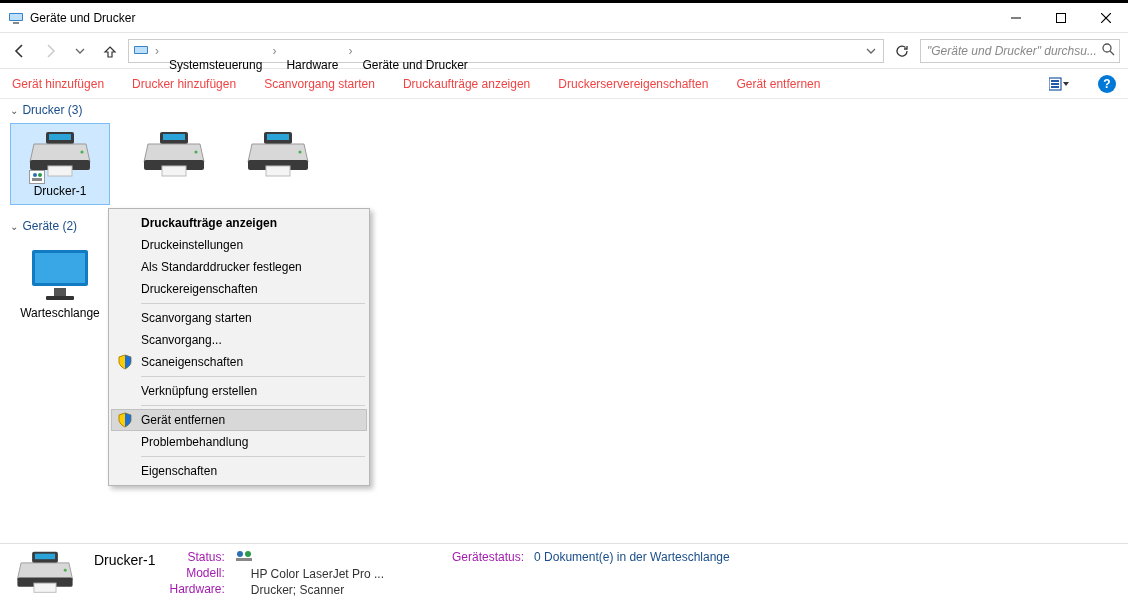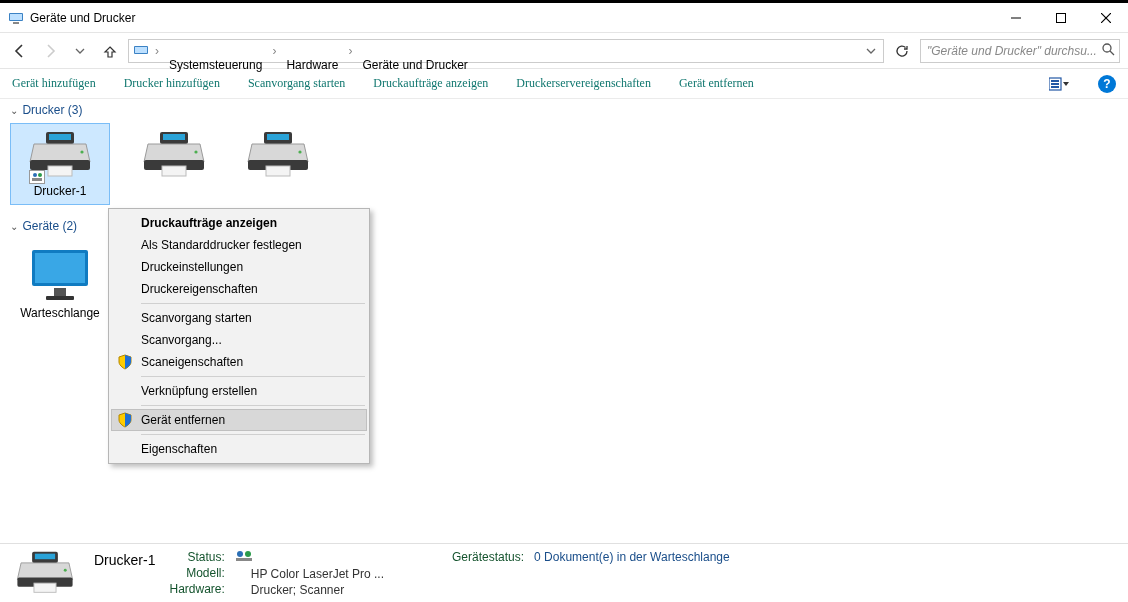--- a/index.html
+++ b/index.html
@@ -83,21 +83,21 @@
 
   
   .toolbar {
     height: 30px;
     display: flex; align-items: center;
     padding: 0 12px;
     gap: 28px;
     border-bottom: 1px solid #ebebeb;
     background: #fff;
   }
-  .toolbtn { color: #0f766e; font-family: Liberation Serif, serif; }
+  .toolbtn { color: #ef4444; }
   .toolbar .spacer { flex: 1; }
   .toolicon {
     width: 22px; height: 22px;
     display:flex;align-items:center;justify-content:center;
   }
   .helpicon {
     width:18px;height:18px;border-radius:50%;
     background:#0078d7;color:#fff;font-weight:bold;
     display:flex;align-items:center;justify-content:center;
     font-size:12px;
@@ -179,21 +179,21 @@
     border-top:1px solid #e0e0e0;
     background:#fff;
     display:flex;
     padding:6px 10px;
     gap:14px;
   }
   .details-icon { width:70px; display:flex;align-items:center;justify-content:center;}
   .details-cols { display:flex; gap:10px; align-items:flex-start;}
   .details-name { font-size:14px; padding-top:2px;}
   .dcol { display:flex;flex-direction:column;gap:2px;}
-  .dcol.labels { color:#14532d; text-align:right;}
+  .dcol.labels { color:#a21caf; text-align:right;}
   .dcol.values { color:#1a4e8a;}
   .dcol.values .plain { color:#333;margin-left:16px;}
   .statusgap { width:40px;}
 </style>
 </head>
 <body>
 
 <div class="titlebar">
   <span class="title-icon">
     <svg viewBox="0 0 16 16">
@@ -367,24 +367,24 @@
       </svg>
       <div class="device-label">Warteschlange</div>
     </div>
   </div>
 
   <div class="context-menu">
     <div class="cm-item bold">
         <span>Druckaufträge anzeigen</span>
       </div>
     <div class="cm-item">
+        <span>Druckeinstellungen</span>
+      </div>
+    <div class="cm-item">
         <span>Als Standarddrucker festlegen</span>
-      </div>
-    <div class="cm-item">
-        <span>Druckeinstellungen</span>
       </div>
     <div class="cm-item">
         <span>Druckereigenschaften</span>
       </div>
     <div class="cm-sep"></div>
     <div class="cm-item">
         <span>Scanvorgang starten</span>
       </div>
     <div class="cm-item">
         <span>Scanvorgang...</span>
@@ -401,20 +401,23 @@
         <span>Verknüpfung erstellen</span>
       </div>
     <div class="cm-sep"></div>
     <div class="cm-item hover">
       <span class="cm-shield" style="left:5px;top:2px;"><svg viewBox="0 0 16 16">
             <path d="M8 1 L14 3 V8 C14 12 8 15 8 15 C8 15 2 12 2 8 V3 Z" fill="#ffcc00" stroke="#b38600"></path>
             <path d="M8 1 L14 3 V8 C14 12 8 15 8 15 V1 Z" fill="#1e6fd6"></path>
           </svg></span>
       <span>Gerät entfernen</span>
     </div>
+    <div class="cm-item">
+        <span>Problembehandlung</span>
+      </div>
     <div class="cm-sep"></div>
     <div class="cm-item">
         <span>Eigenschaften</span>
       </div>
   </div>
 </div>
 
 <div class="detailsbar">
   <div class="details-icon">
     <svg width="62" height="46" viewBox="0 0 64 50">

